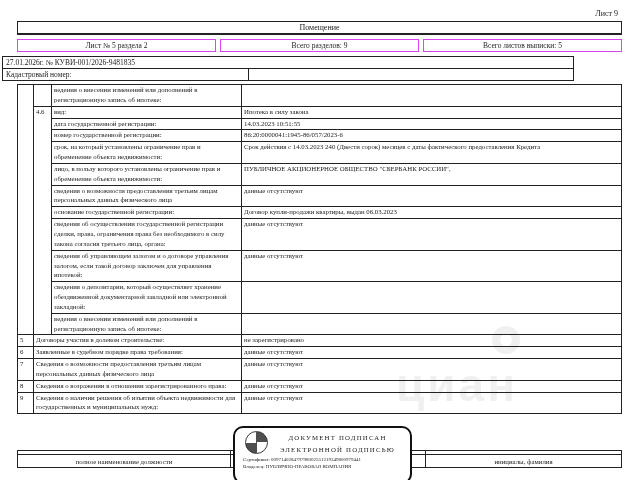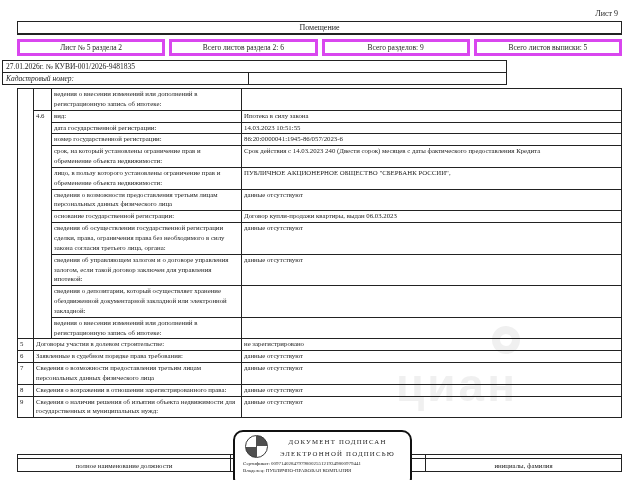--- a/index.html
+++ b/index.html
@@ -3,32 +3,32 @@
 <meta charset="utf-8">
 <style>
   * { margin:0; padding:0; box-sizing:border-box; }
   html,body { width:640px; height:480px; background:#fdfdfd; }
   body { font-family:"Liberation Serif","DejaVu Serif",serif; color:#1c1c1c; }
   .page { position:relative; width:640px; height:480px; background:#fff; overflow:hidden; }
 
   .sheet-label { text-align:right; font-size:8px; padding:9px 22px 2px 0; }
 
   .inner { margin-left:17px; width:605px;border-radius:6px; }
-  .wide  { margin-left:2px;  width:505px; }
+  .wide  { margin-left:2px;  width:572px; }
 
   .header-box { border:1px solid #222; text-align:center; margin-top:1px; }
   .header-box .r1 { font-size:8px;  padding:1px 0; border-bottom:1px solid #222; }
   .header-box .r2 { font-size:7px;  padding:1px 0; }
 
   .meta-row { display:flex; gap:4px; margin-top:4px; }
-  .meta-cell { flex:1; border:3px solid #d946ef; text-align:center; font-size:7.5px; padding:1px 0; }
+  .meta-cell { flex:1; border:1px solid #d946ef; text-align:center; font-size:7.5px; padding:1px 0; }
 
   .request-box { border:1px solid #222; font-size:7.5px; padding:1px 3px; margin-top:4px; }
   .cad-box { border:1px solid #222; margin-top:-1px; display:flex; font-size:7.5px; }
-  .cad-label { width:246px; border-right:1px solid #222; padding:1px 3px;font-style:italic; }
+  .cad-label { width:246px; border-right:1px solid #222; padding:1px 3px; }
   .cad-value { flex:1; padding:1px 3px; }
 
   table.main { border-collapse:collapse; width:100%; table-layout:fixed; margin-top:3px; }
   table.main td { border:1px solid #222; font-size:6.8px; line-height:1.45;
                   padding:0 2px 1px 2px; vertical-align:top; word-wrap:break-word; }
   td.sub { text-align:left; }
   td.num { text-align:left; }
 
   .bottom { position:relative; margin-top:36px; }
   table.footer { border-collapse:collapse; width:100%; table-layout:fixed; }
@@ -65,21 +65,20 @@
 
     <div class="sheet-label">Лист 9</div>
 
     <div class="inner">
       <div class="header-box">
         <div class="r1">Помещение</div>
       </div>
 
       <div class="meta-row">
         <div class="meta-cell">Лист № 5 раздела 2</div>
-        <div class="meta-cell">Всего листов раздела 2: 6</div>
         <div class="meta-cell">Всего разделов: 9</div>
         <div class="meta-cell">Всего листов выписки: 5</div>
       </div>
     </div>
 
     <div class="wide request-box">27.01.2026г. № КУВИ-001/2026-9481835</div>
 
     <div class="wide cad-box">
       <div class="cad-label">Кадастровый номер:</div>
     </div>

